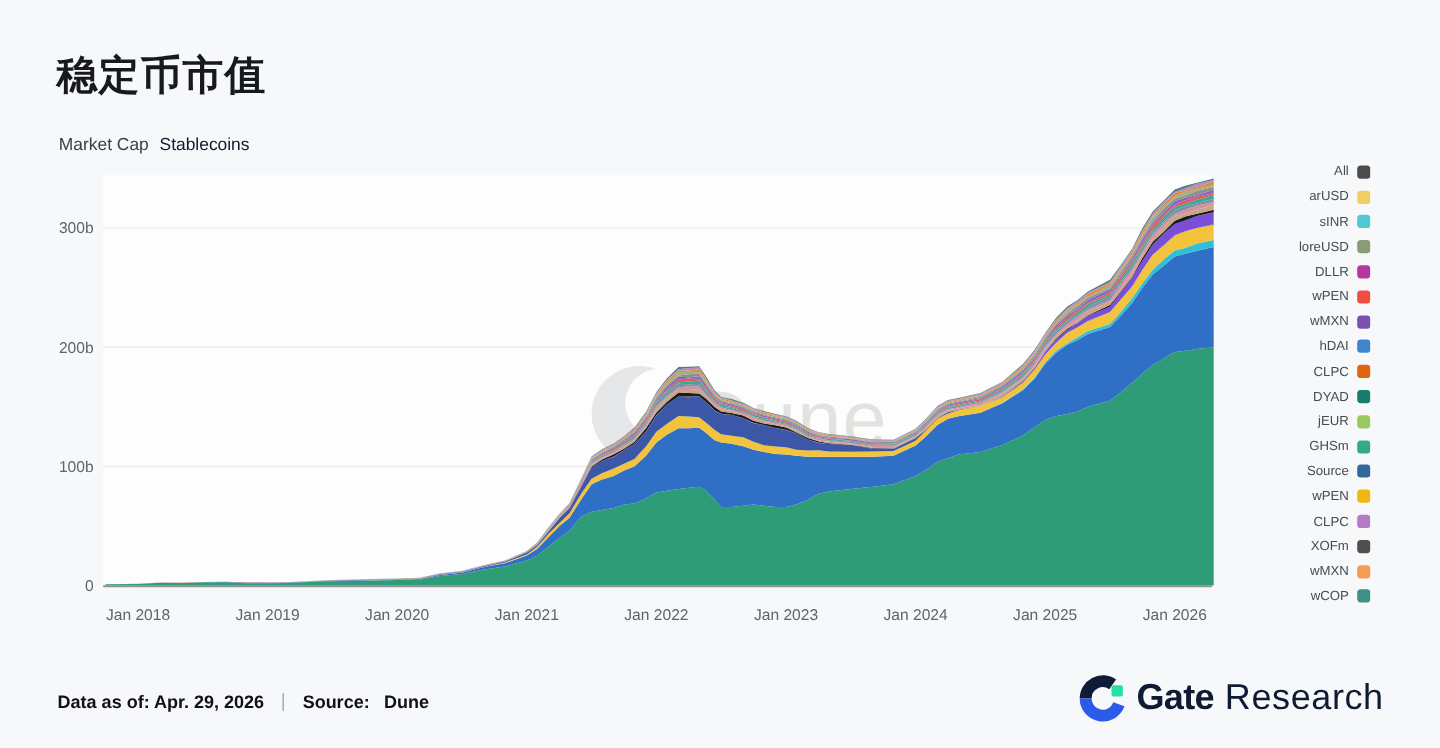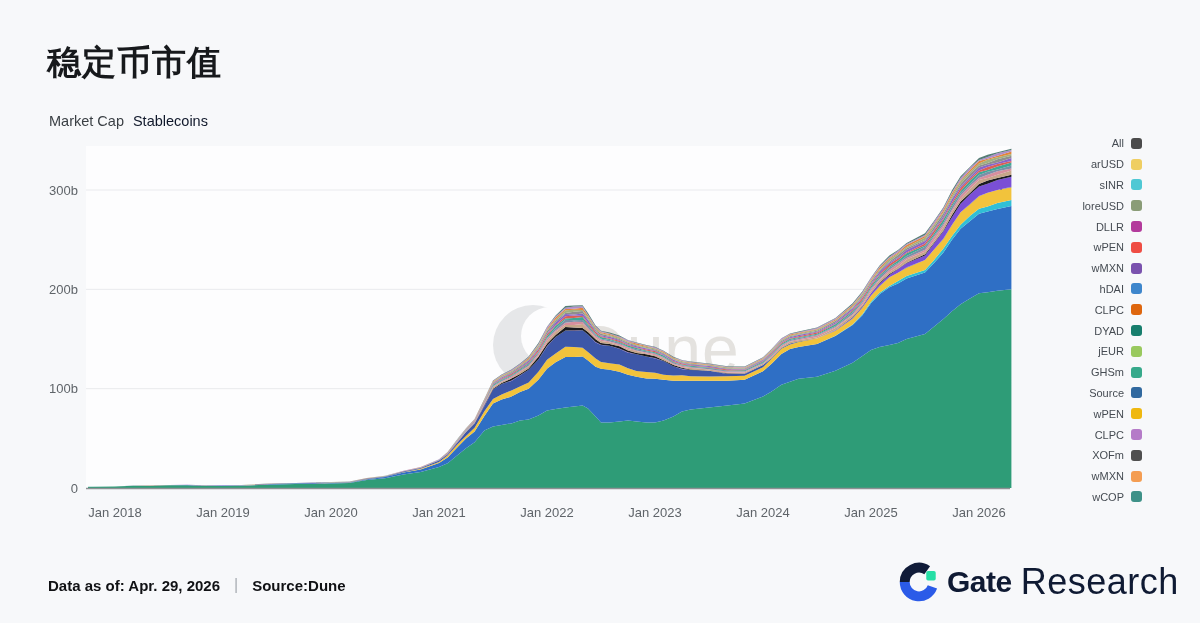--- a/index.html
+++ b/index.html
@@ -27,26 +27,26 @@
     height:20.8px;flex:0 0 20.8px;display:flex;align-items:center;
     justify-content:flex-end;cursor:pointer;
   }
   .legend-label{font-size:11px;color:#454B52;margin-right:7px;}
   .legend-swatch{width:11px;height:11px;border-radius:3px;flex:0 0 11px;}
   .footer{
     position:absolute;left:48px;top:576px;display:flex;align-items:center;
     font-size:15px;font-weight:700;color:#101114;
   }
   .footer .sep{color:#A9AEB4;font-weight:400;margin:0 14px;font-size:16px;}
-  .footer .src-label{margin-right:0;}
+  .footer .src-label{margin-right:12px;}
   .brand{
     position:absolute;left:897px;top:560px;display:flex;align-items:center;
   }
   .brand .gate{font-size:30px;font-weight:800;color:#0F1A33;letter-spacing:-0.5px;margin-left:6px;}
-  .brand .research{font-size:36px;font-weight:400;color:#0F1A33;margin-left:9px;letter-spacing:0.5px;}
+  .brand .research{font-size:30px;font-weight:400;color:#0F1A33;margin-left:9px;letter-spacing:0.5px;}
 </style>
 </head>
 <body>
 
 <div class="page-title">稳定币市值</div>
 
 <div class="subtitle">
   <span class="primary">Market Cap</span><span class="secondary">Stablecoins</span>
 </div>
 

